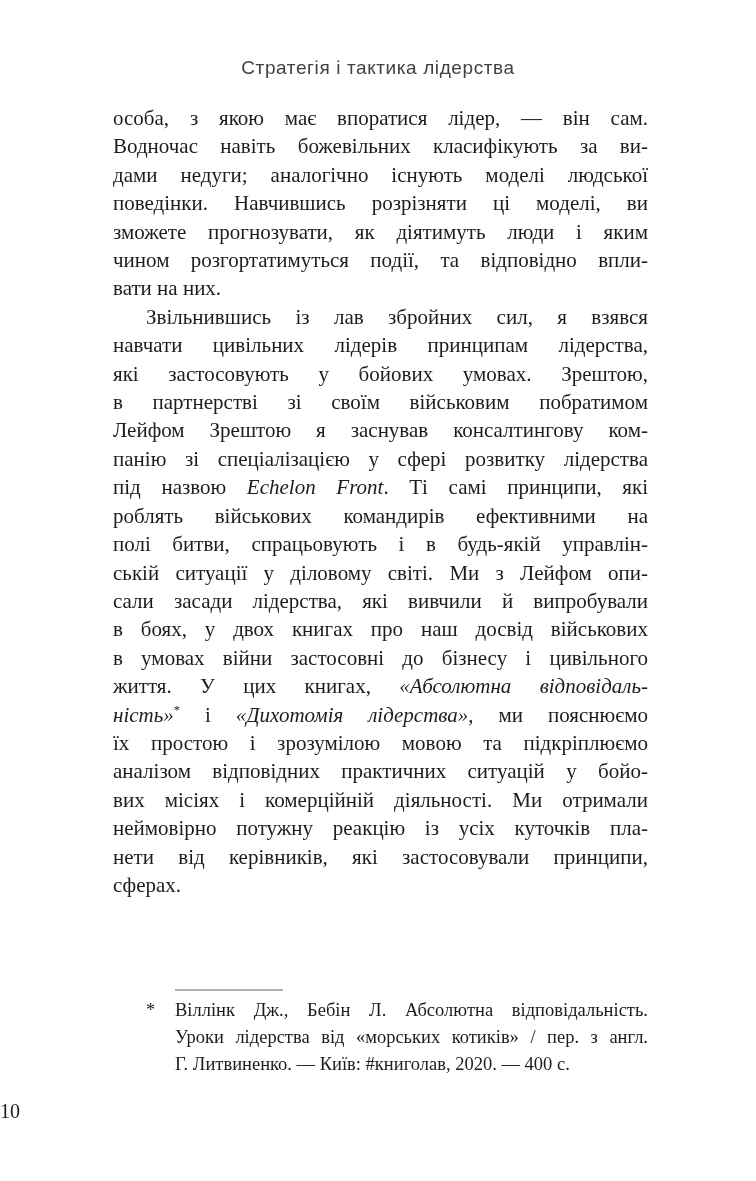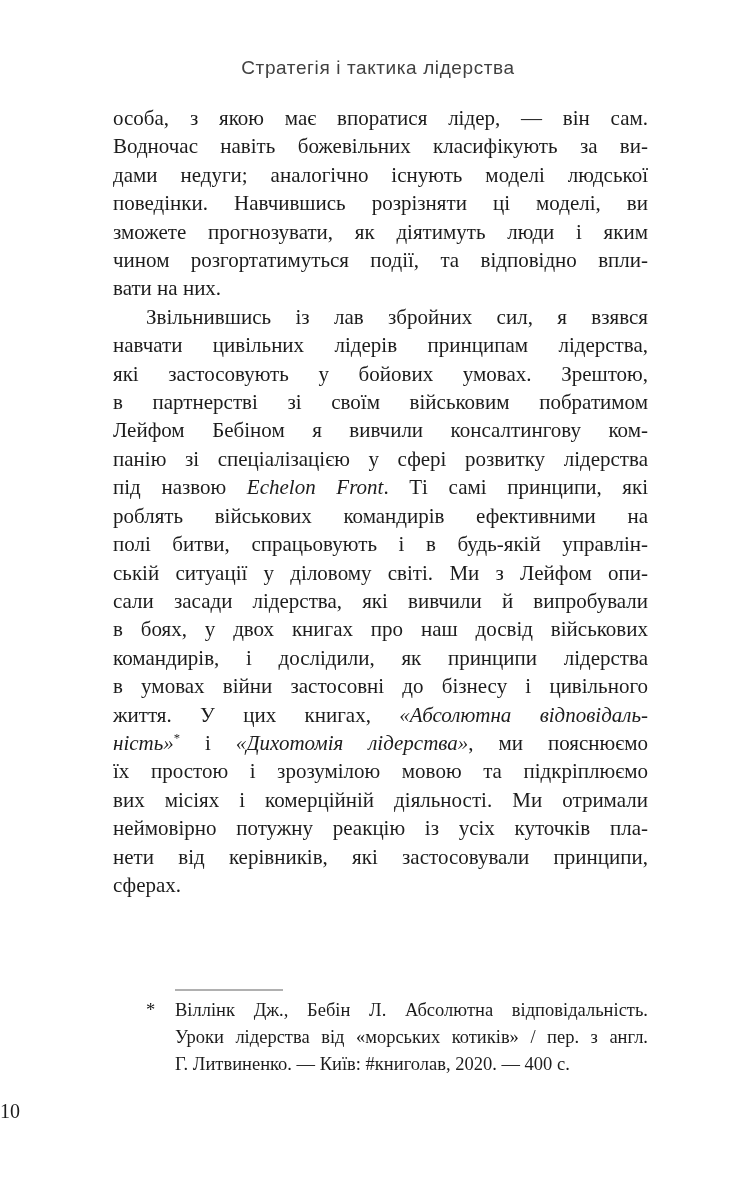--- a/index.html
+++ b/index.html
@@ -82,33 +82,33 @@
       <div class="line"><span>Водночас навіть божевільних класифікують за ви-</span></div>
       <div class="line"><span>дами недуги; аналогічно існують моделі людської</span></div>
       <div class="line"><span>поведінки. Навчившись розрізняти ці моделі, ви</span></div>
       <div class="line"><span>зможете прогнозувати, як діятимуть люди і яким</span></div>
       <div class="line"><span>чином розгортатимуться події, та відповідно впли-</span></div>
       <div class="line last"><span>вати на них.</span></div>
       <div class="line indent"><span>Звільнившись із лав збройних сил, я взявся</span></div>
       <div class="line"><span>навчати цивільних лідерів принципам лідерства,</span></div>
       <div class="line"><span>які застосовують у бойових умовах. Зрештою,</span></div>
       <div class="line"><span>в партнерстві зі своїм військовим побратимом</span></div>
-      <div class="line"><span>Лейфом Бебіном я вивчили консалтингову ком-</span></div>
+      <div class="line"><span>Лейфом Зрештою я заснував консалтингову ком-</span></div>
       <div class="line"><span>панію зі спеціалізацією у сфері розвитку лідерства</span></div>
       <div class="line"><span>під назвою </span><i>Echelon Front</i><span>. Ті самі принципи, які</span></div>
       <div class="line"><span>роблять військових командирів ефективними на</span></div>
       <div class="line"><span>полі битви, спрацьовують і в будь-якій управлін-</span></div>
       <div class="line"><span>ській ситуації у діловому світі. Ми з Лейфом опи-</span></div>
       <div class="line"><span>сали засади лідерства, які вивчили й випробували</span></div>
       <div class="line"><span>в боях, у двох книгах про наш досвід військових</span></div>
-      <div class="line"><span>командирів, і дослідили, як принципи лідерства</span></div>
       <div class="line"><span>в умовах війни застосовні до бізнесу і цивільного</span></div>
       <div class="line"><span>життя. У цих книгах, </span><i>«Абсолютна відповідаль-</i></div>
       <div class="line"><i>ність»</i><sup class="fn-ref">*</sup><span> і </span><i>«Дихотомія лідерства»</i><span>, ми пояснюємо</span></div>
       <div class="line"><span>їх простою і зрозумілою мовою та підкріплюємо</span></div>
+      <div class="line"><span>аналізом відповідних практичних ситуацій у бойо-</span></div>
       <div class="line"><span>вих місіях і комерційній діяльності. Ми отримали</span></div>
       <div class="line"><span>неймовірно потужну реакцію із усіх куточків пла-</span></div>
       <div class="line"><span>нети від керівників, які застосовували принципи,</span></div>
       <div class="line last"><span>сферах.</span></div>
     </main>
 
   <aside>
     <div class="footnote-rule"></div>
     <span class="fn-marker">*</span>
     <div class="fn-lines">

